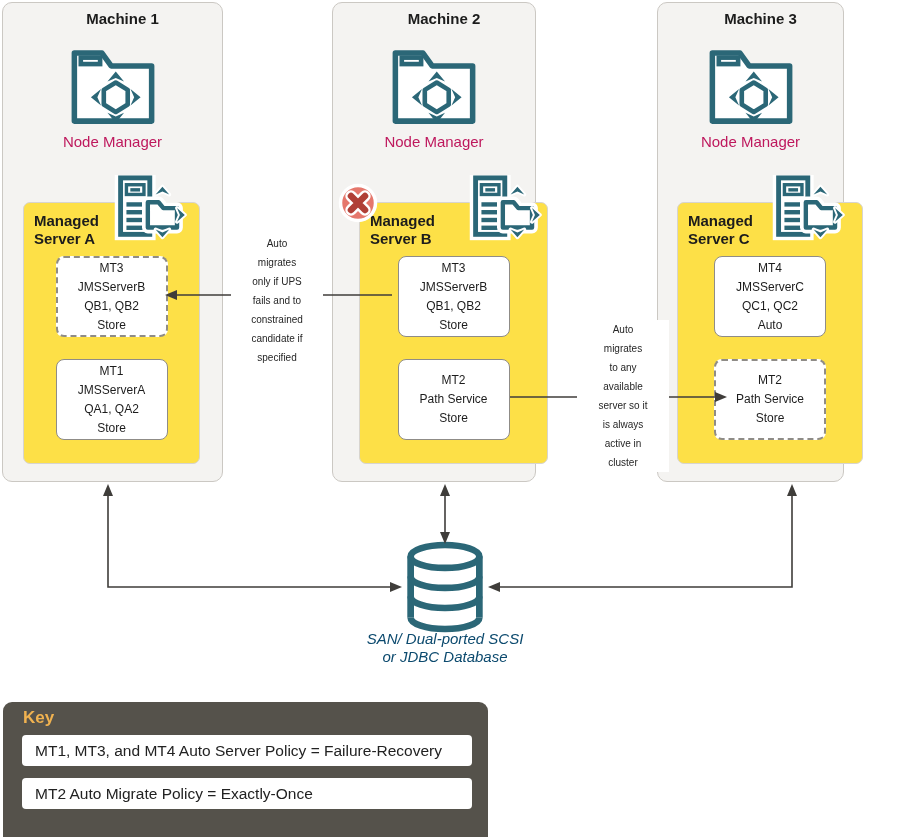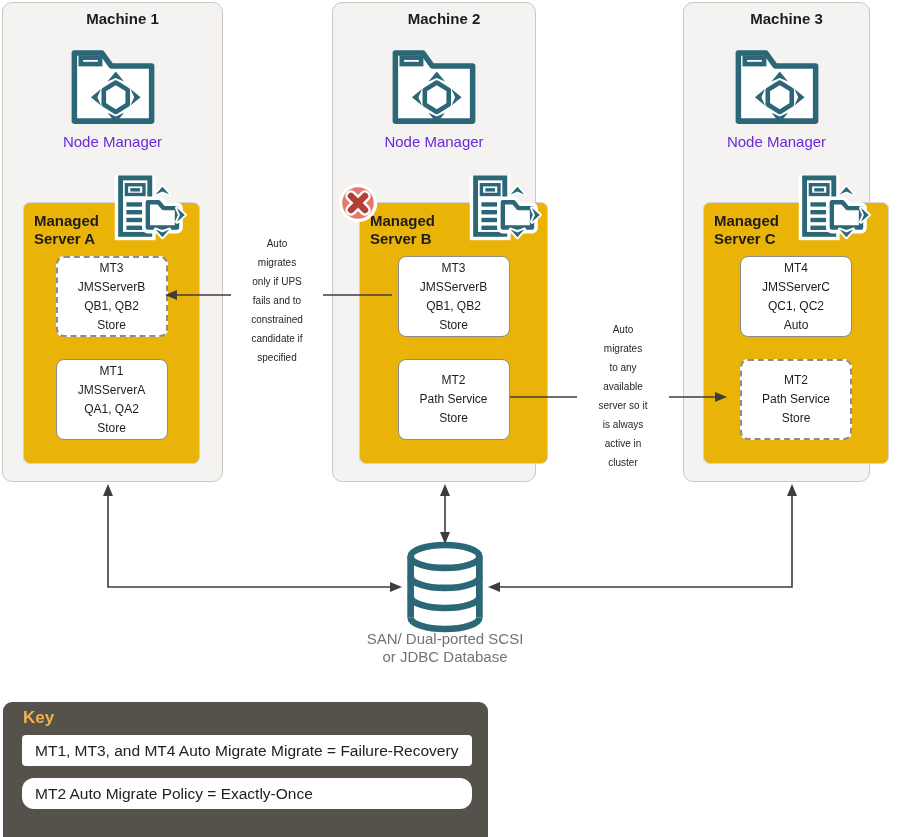--- a/index.html
+++ b/index.html
@@ -10,34 +10,34 @@
   }
   .pre{white-space:pre-line;}
   
   .machine{
     position:absolute; top:2px; height:480px;
     background:#f4f3f1; border:1px solid #cbc8c3; border-radius:10px;
     box-sizing:border-box;
   }
   .m1{left:2px;  width:221px;}
   .m2{left:332px; width:204px;}
-  .m3{left:683px; width:187px;}
+  .m3{left:657px; width:187px;}
   .machine-title{
     position:absolute; top:7px; left:0; right:0; text-align:center;
     font-weight:bold; font-size:15px;padding-left:20px;
   }
   .nm-icon{position:absolute; top:46px; left:50%; transform:translateX(-50%);}
   .nm-label{
     position:absolute; top:130px; left:0; right:0; text-align:center;
-    font-size:15px; color:#6d28d9;
+    font-size:15px; color:#be185d;
   }
   
   .server-box{
     position:absolute; top:199px; height:262px;
-    background:#eab308; border:1px solid #d7d4cf; border-radius:7px;
+    background:#fde047; border:1px solid #d7d4cf; border-radius:7px;
     box-sizing:border-box;
   }
   .m1 .server-box{left:20px; width:177px;}
   .m2 .server-box{left:26px; width:189px;}
   .m3 .server-box{left:19px; width:186px;}
   .server-name{
     position:absolute; left:10px; top:9px;
     font-weight:bold; font-size:15px; line-height:17.5px;
   }
   .srv-icon{position:absolute; z-index:3;}
@@ -58,38 +58,38 @@
     position:absolute; z-index:5; background:#ffffff;
     text-align:center; font-size:10px; line-height:19px; color:#262626;
   }
   .ann-1{left:231px; top:234px; width:92px;}
   .ann-2{left:577px; top:320px; width:92px;}
   .fail-icon{position:absolute; left:337px; top:182px; z-index:6;}
   
   .db-icon{position:absolute; left:403px; top:541px;}
   .db-label{
     position:absolute; left:325px; top:630px; width:240px; text-align:center;
-    font-size:15px; line-height:18px; color:#737373;
+    font-size:15px; line-height:18px; color:#0c4a6e;font-style:italic;
   }
   
   .key-box{
     position:absolute; left:3px; top:702px; width:485px; height:159px;
     background:#55524b; border-radius:9px; box-sizing:border-box;padding-left:8px;
   }
   .key-title{
     position:absolute; left:20px; top:6px;
     font-weight:bold; font-size:17px; color:#f0b250;
   }
   .key-row{
     position:absolute; left:19px; width:450px; height:31px;
     background:#fff; border-radius:4px; box-sizing:border-box;
     display:flex; align-items:center; padding-left:13px;
     font-size:15.5px; color:#222;
   }
-  .key-row-1{top:33px;} .key-row-2{top:76px;border-radius:12px;}
+  .key-row-1{top:33px;} .key-row-2{top:76px;}
 </style>
 </head>
 <body>
 
 <svg width="0" height="0" style="position:absolute">
   <defs>
     <symbol id="nm" viewBox="0 0 100 84">
       <path d="M8 78 V4 H38 L48 18 H92 V78 Z" fill="#fff" stroke="#2b6777" stroke-width="6" stroke-linejoin="round"></path>
       <rect x="15" y="9" width="21" height="7" fill="none" stroke="#2b6777" stroke-width="5"></rect>
       <polygon points="53,36 66,44 66,60 53,68 40,60 40,44" fill="#fff" stroke="#2b6777" stroke-width="5" stroke-linejoin="round"></polygon>
@@ -253,17 +253,17 @@
 cluster</div>
 
   <svg class="db-icon" width="84" height="92">
       <use href="#db"></use>
     </svg>
   <div class="db-label pre">SAN/ Dual-ported SCSI
 or JDBC Database</div>
 
   <div class="key-box">
     <div class="key-title">Key</div>
-    <div class="key-row key-row-1">MT1, MT3, and MT4 Auto Migrate Migrate = Failure-Recovery</div>
+    <div class="key-row key-row-1">MT1, MT3, and MT4 Auto Server Policy = Failure-Recovery</div>
     <div class="key-row key-row-2">MT2 Auto Migrate Policy = Exactly-Once</div>
   </div>
 
 </div>
 
 </body></html>

